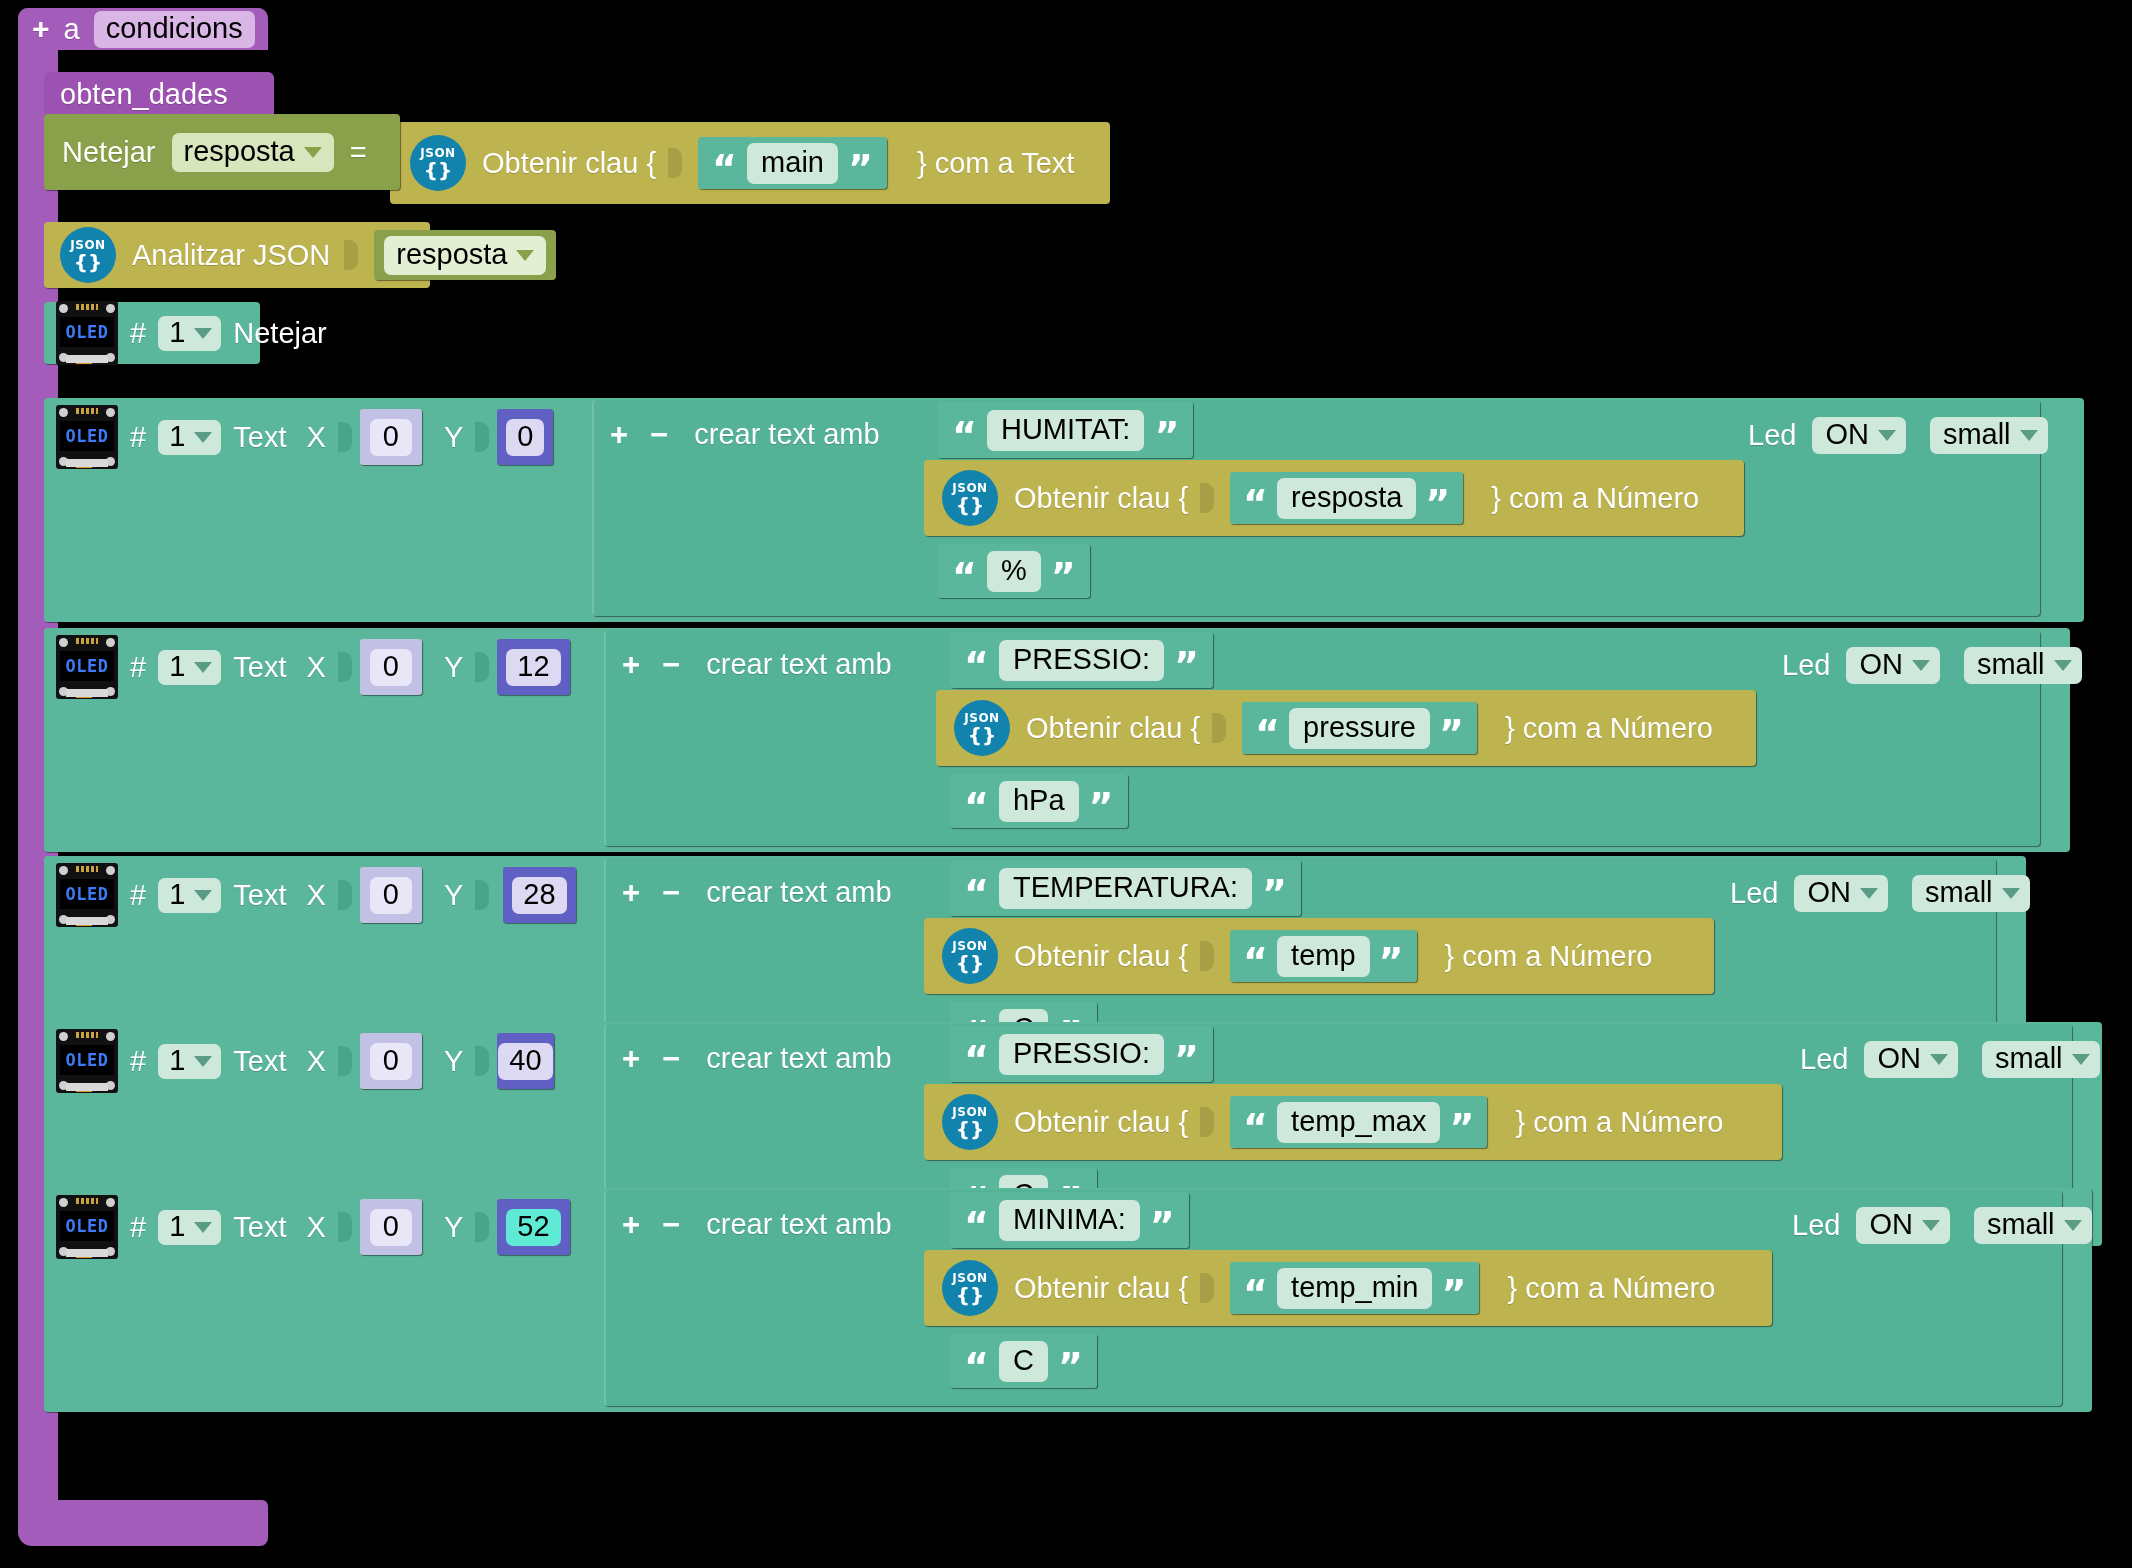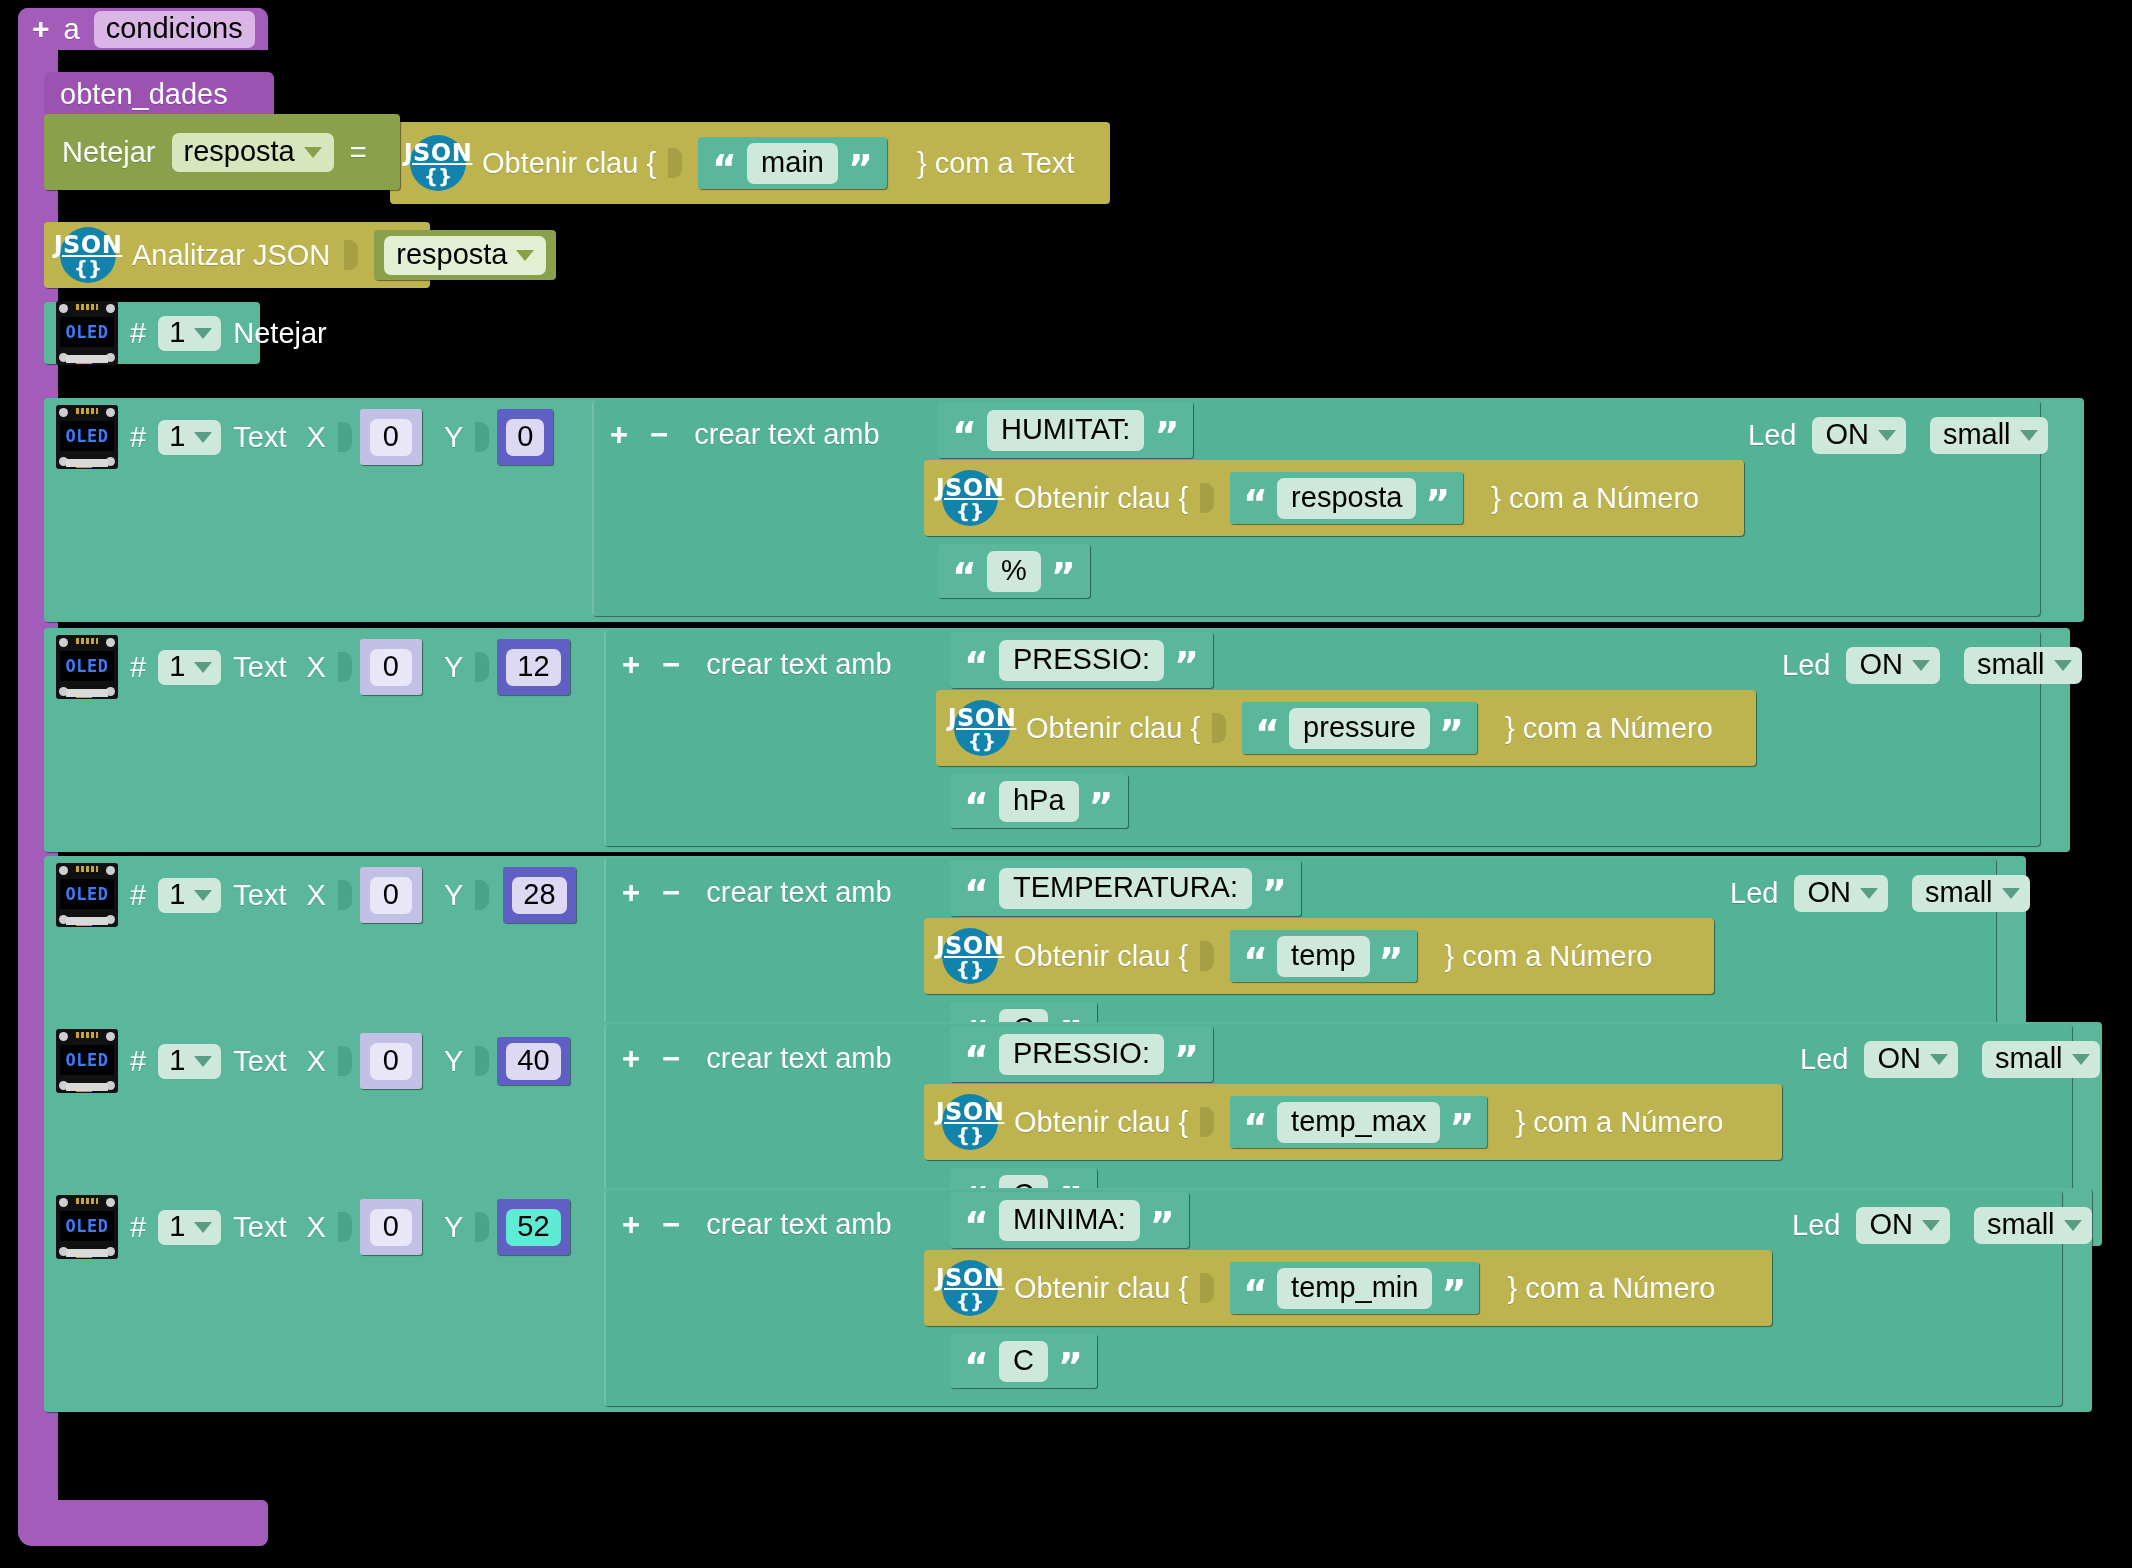--- a/index.html
+++ b/index.html
@@ -77,21 +77,21 @@
     border-radius: 50%;
     background: #1283ad;
     color: #fff;
     display: flex; flex-direction: column;
     align-items: center; justify-content: center;
     font-family: "DejaVu Sans", sans-serif;
     font-weight: bold;
     line-height: 1;
     flex: none;
   }
-  .json-ico .t1 { font-size: 24px; letter-spacing: .5px; text-decoration: underline; }
+  .json-ico .t1 { font-size: 12px; letter-spacing: .5px; }
   .json-ico .t2 { font-size: 20px; margin-top: 1px; }
 
   
   .oled-ico {
     width: 62px; height: 64px;
     background: #111;
     border-radius: 3px;
     position: relative;
     flex: none;
     overflow: hidden;
@@ -503,21 +503,21 @@
             <span class="caret"></span>
           </span>
           <span class="lbl">Text</span>
           <span class="lbl" style="margin-left:8px;">X</span>
           <div class="socket" style="background:#4aa488; margin-right:-4px;"></div>
           <div class="blk c-lav" style="position:relative; left:0; top:0; height:56px; border-radius:3px; padding:0 10px; align-items:center;">
             <span class="field" style="background:#e9e7f7; padding:3px 13px 5px 13px;">0</span>
           </div>
           <span class="lbl" style="margin-left:10px;">Y</span>
           <div class="socket" style="background:#4aa488; margin-right:-4px;"></div>
-          <div class="blk c-indigo" style="position:relative; left:0; top:0; height:48px; border-radius:3px; padding:0 9px; align-items:center;">
+          <div class="blk c-indigo" style="position:relative; left:0; top:0; height:56px; border-radius:3px; padding:0 1px; align-items:center;">
             <span class="field" style="background:#ded9f2; padding:3px 11px 5px 11px;">40</span>
           </div>
         </div>
       </div>
       <div class="blk c-teal2" style="left:604px; top:1024px; width:1468px; height:216px; border-radius:4px;
                   border-left:2px solid rgba(255,255,255,.18);"></div>
       <div class="blk" style="left:622px; top:1028px; width:300px; height:60px; background:transparent; box-shadow:none;">
         <div class="row" style="gap:22px;">
           <span class="plusminus">+</span>
           <span class="plusminus">−</span>

